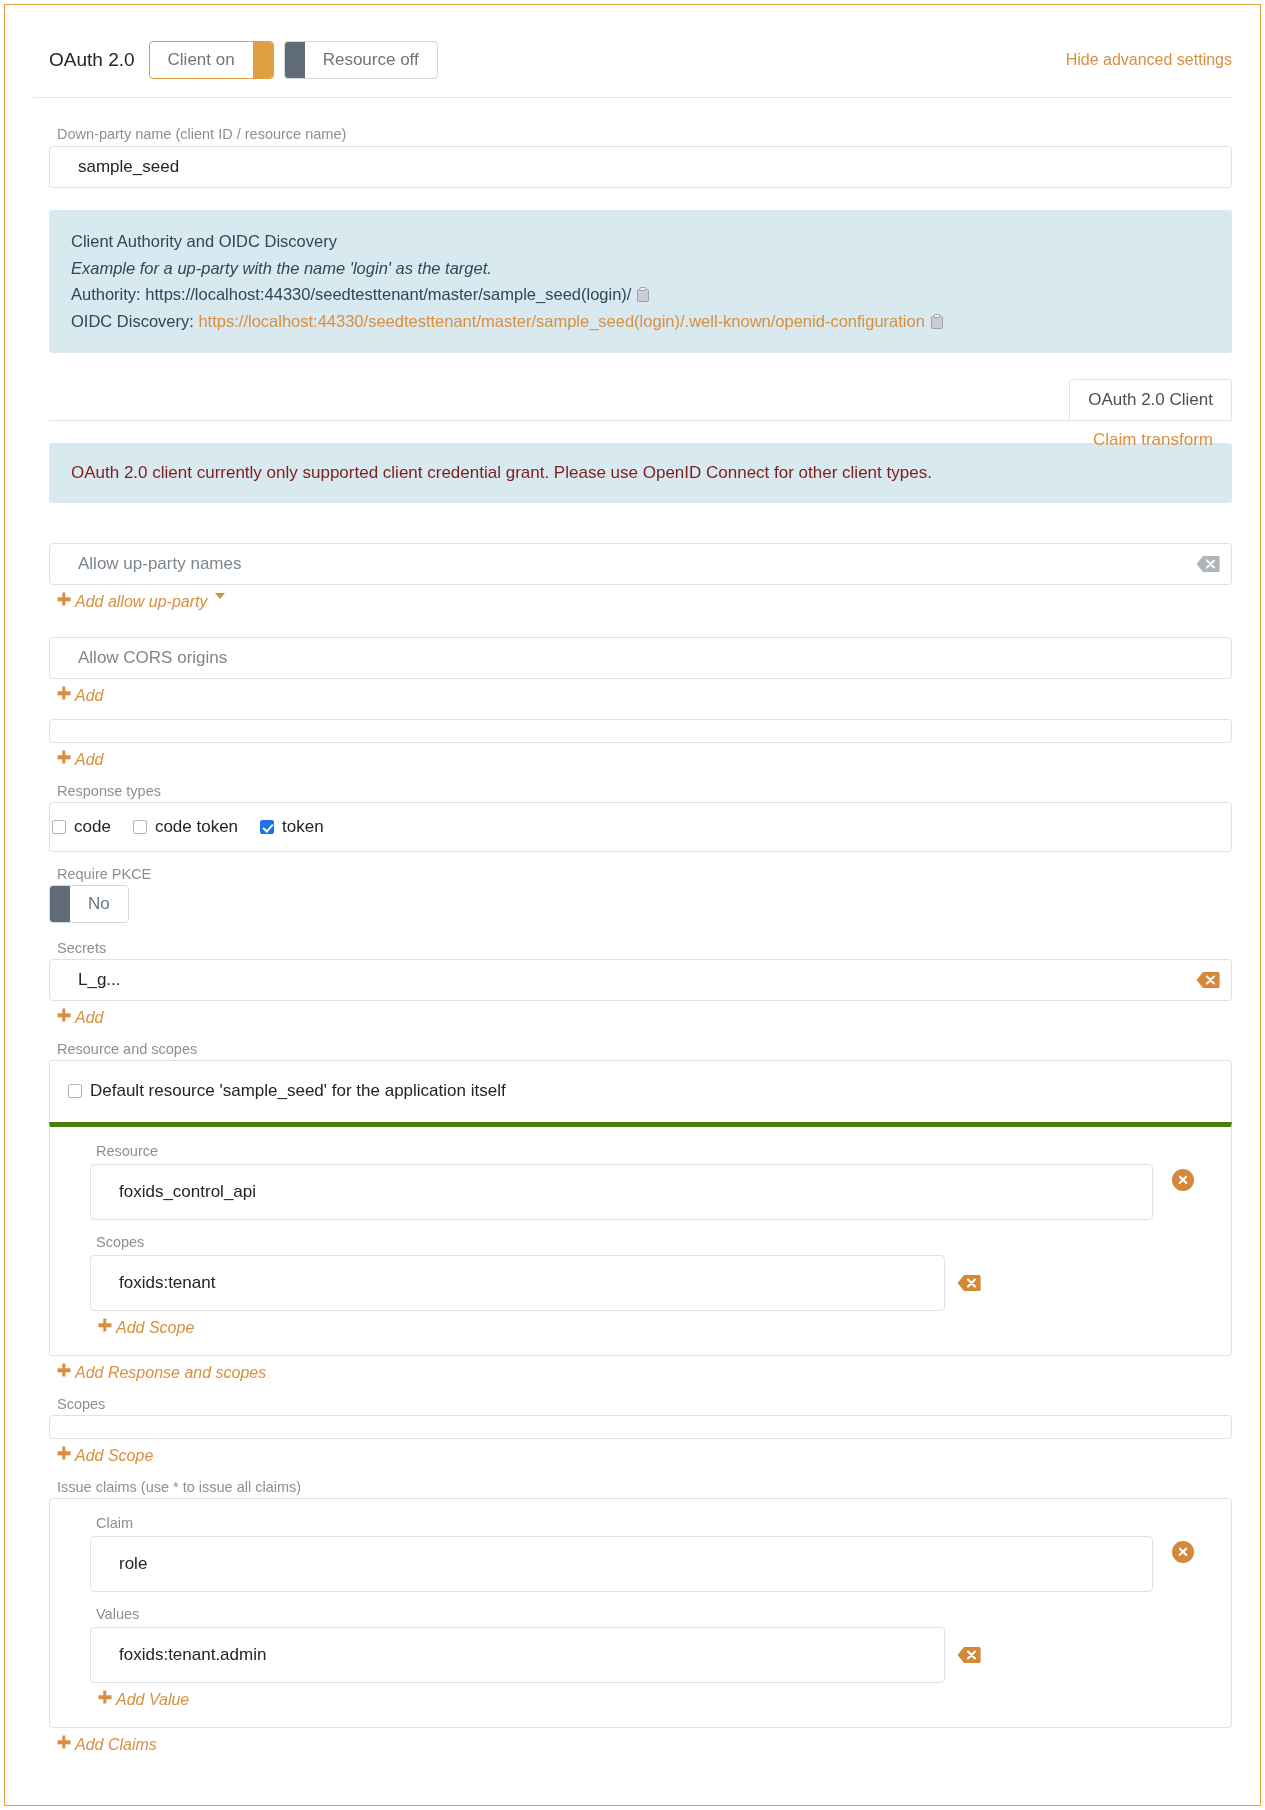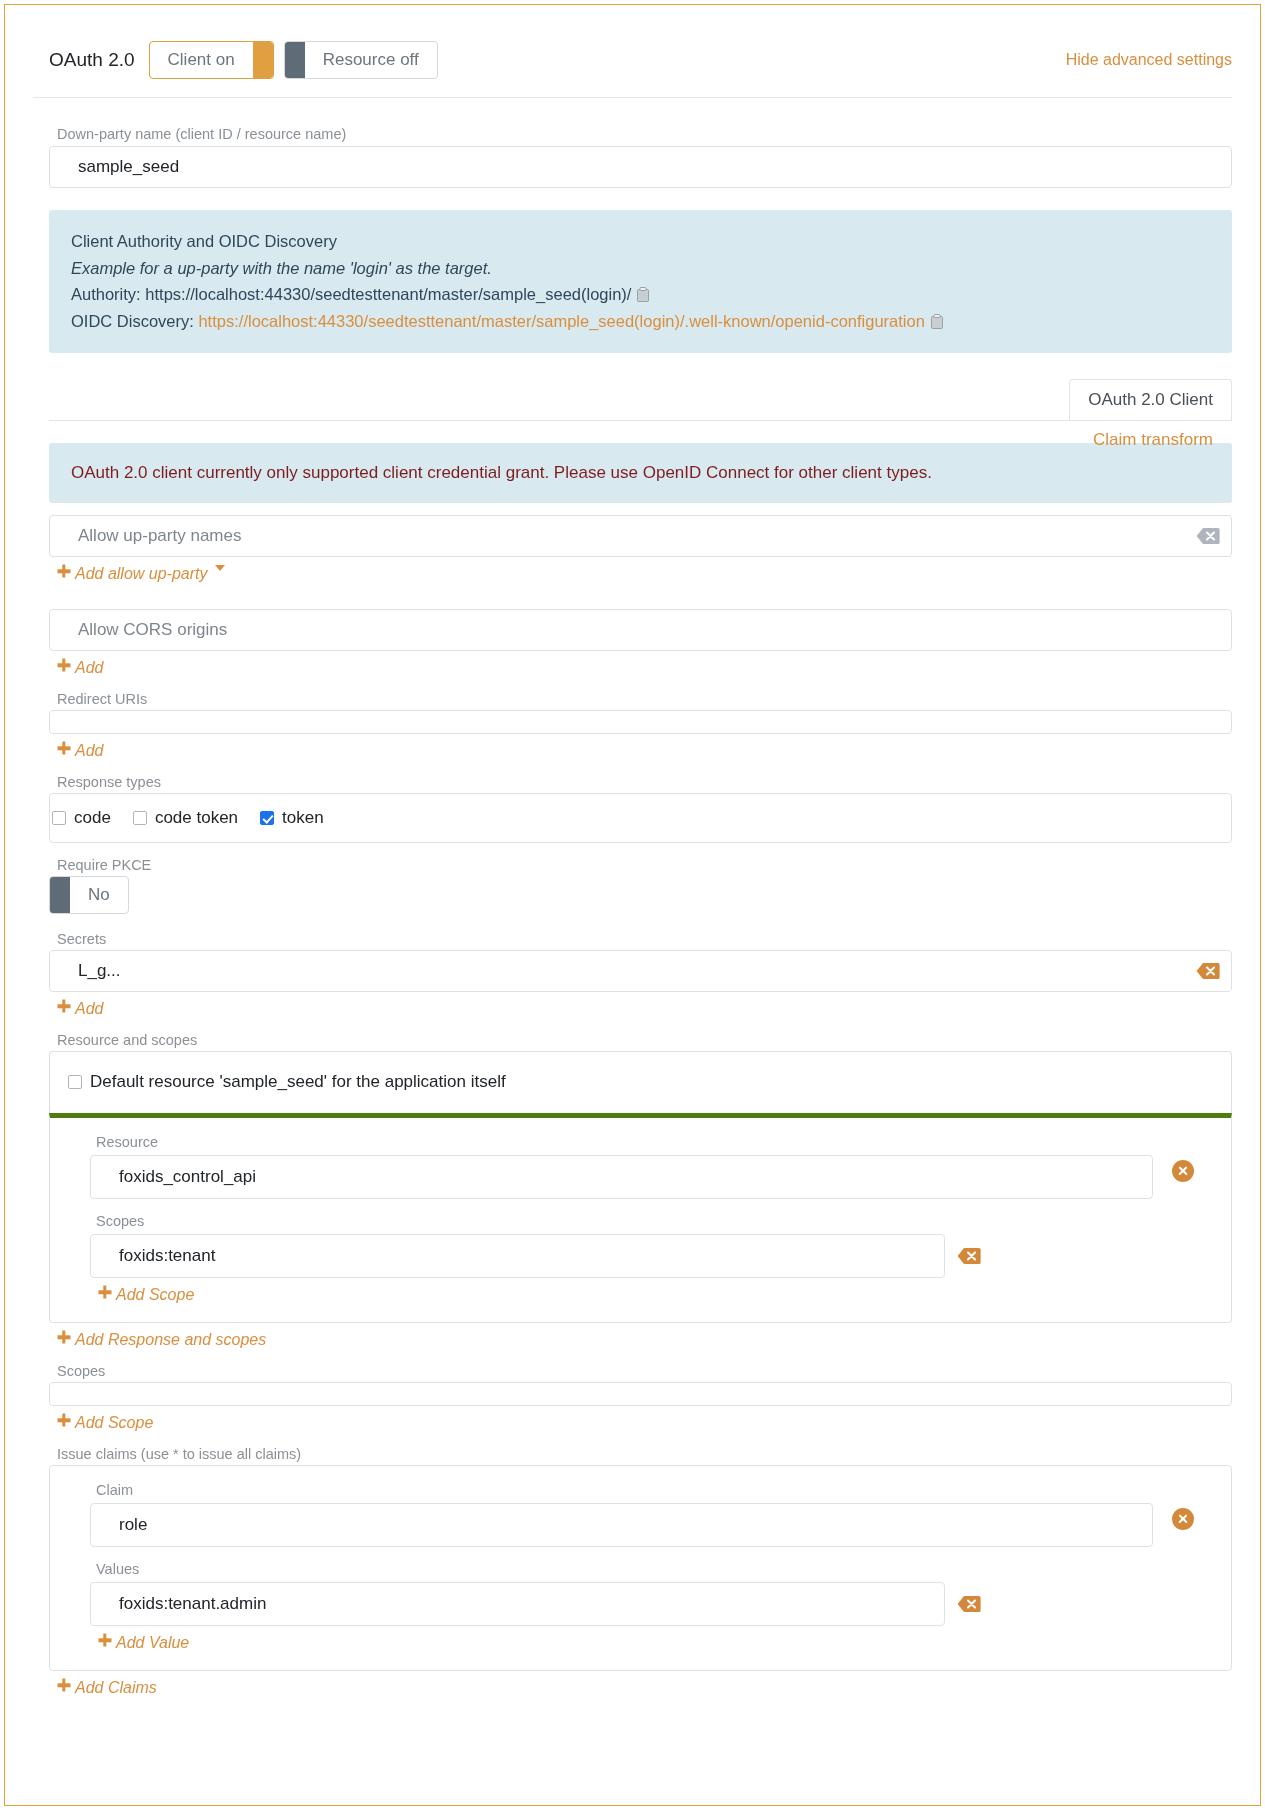--- a/index.html
+++ b/index.html
@@ -113,21 +113,21 @@
     border-radius: 4px;
     background: #ffffff;
     font-size: 17px;
     color: #212529;
     padding: 0 28px;
     font-family: "Liberation Sans", sans-serif;
     outline: none;
   }
   .input::placeholder { color: #7d868e; opacity: 1; }
   .input.short { height: 24px; padding: 0 10px; }
-  .input.sub { height: 44px; }
+  .input.sub { height: 56px; }
 
   .input-wrap { position: relative; width: 100%; }
 
   
   .clear-ico {
     position: absolute;
     right: 12px;
     top: 50%;
     transform: translateY(-50%);
     width: 24px; height: 18px;
@@ -375,21 +375,21 @@
       </div>
     </div>
 
     <div class="tabs">
       <div class="tab active">OAuth 2.0 Client</div>
       <div class="tab">Claim transform</div>
     </div>
 
     <div class="banner">OAuth 2.0 client currently only supported client credential grant. Please use OpenID Connect for other client types.</div>
 
-    <div class="group" style="margin-top:12px;">
+    <div class="group" style="margin-top:40px;">
       <div class="input-wrap">
         <input class="input" type="text" placeholder="Allow up-party names" style="">
         <span class="clear-ico">
           <svg width="24" height="18" viewBox="0 0 24 18">
             <path d="M7 1 H22 A1.6 1.6 0 0 1 23.6 2.6 V15.4 A1.6 1.6 0 0 1 22 17 H7 L0.6 9 Z" fill="#adb5bd"></path>
             <path d="M11 5.5 L18 12.5 M18 5.5 L11 12.5" stroke="#ffffff" stroke-width="2.1" stroke-linecap="round"></path>
           </svg>
         </span>
       </div>
       <a class="add-link">
@@ -401,21 +401,20 @@
 
     <div class="group" style="margin-top:26px;">
       <input class="input" type="text" placeholder="Allow CORS origins" style="">
       <a class="add-link">
         <span class="plus"></span>
             <span>Add</span>
       </a>
     </div>
 
     <div class="group-sm">
-      <label class="field-label tight">Redirect URIs</label>
       <input class="input short" type="text" value="" style="">
       <a class="add-link">
         <span class="plus"></span>
             <span>Add</span>
       </a>
     </div>
 
     <div class="group-sm">
       <label class="field-label tight">Response types</label>
       <div class="box-panel">

